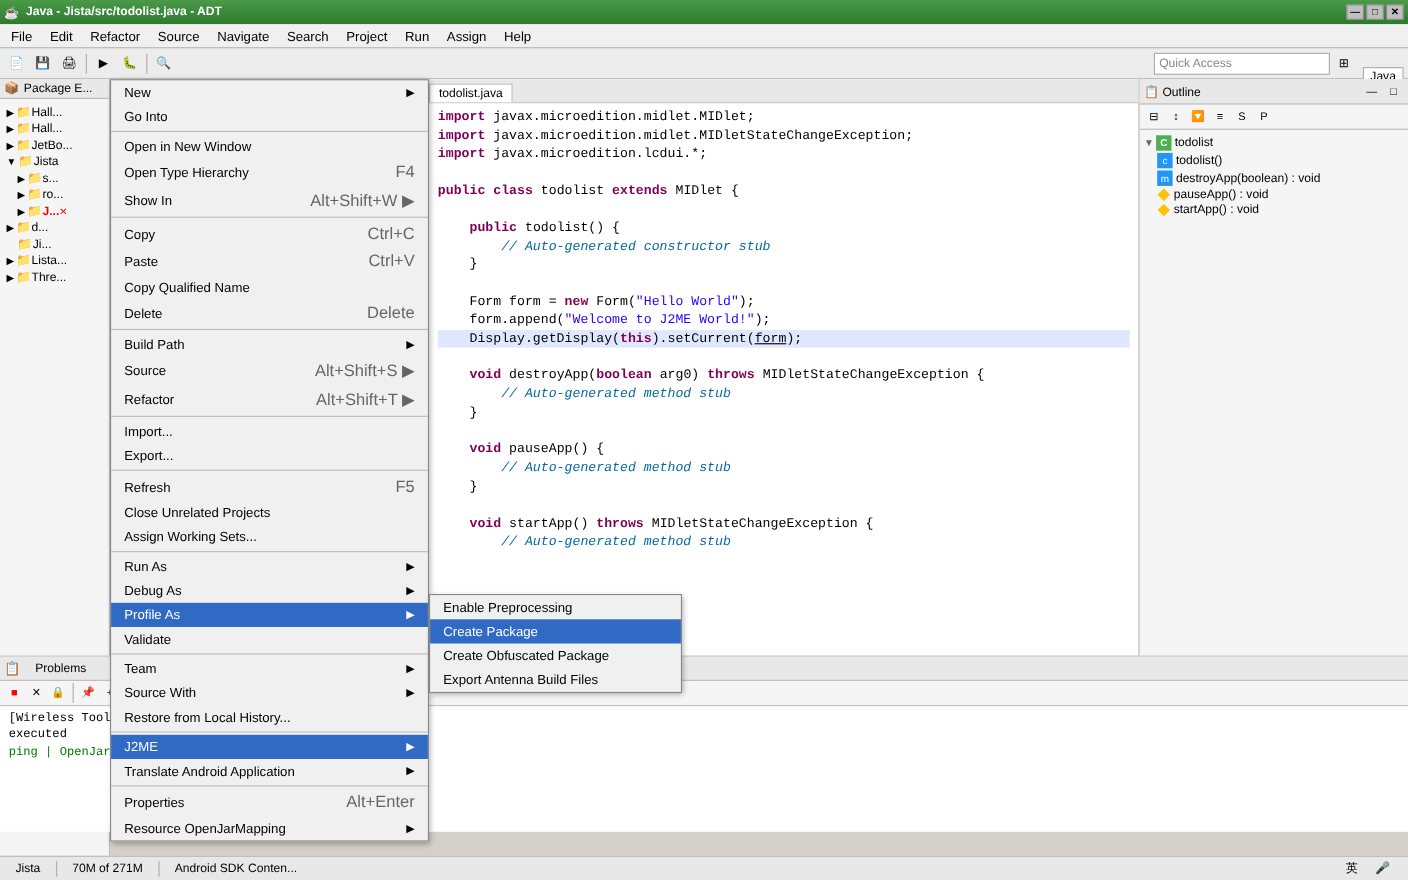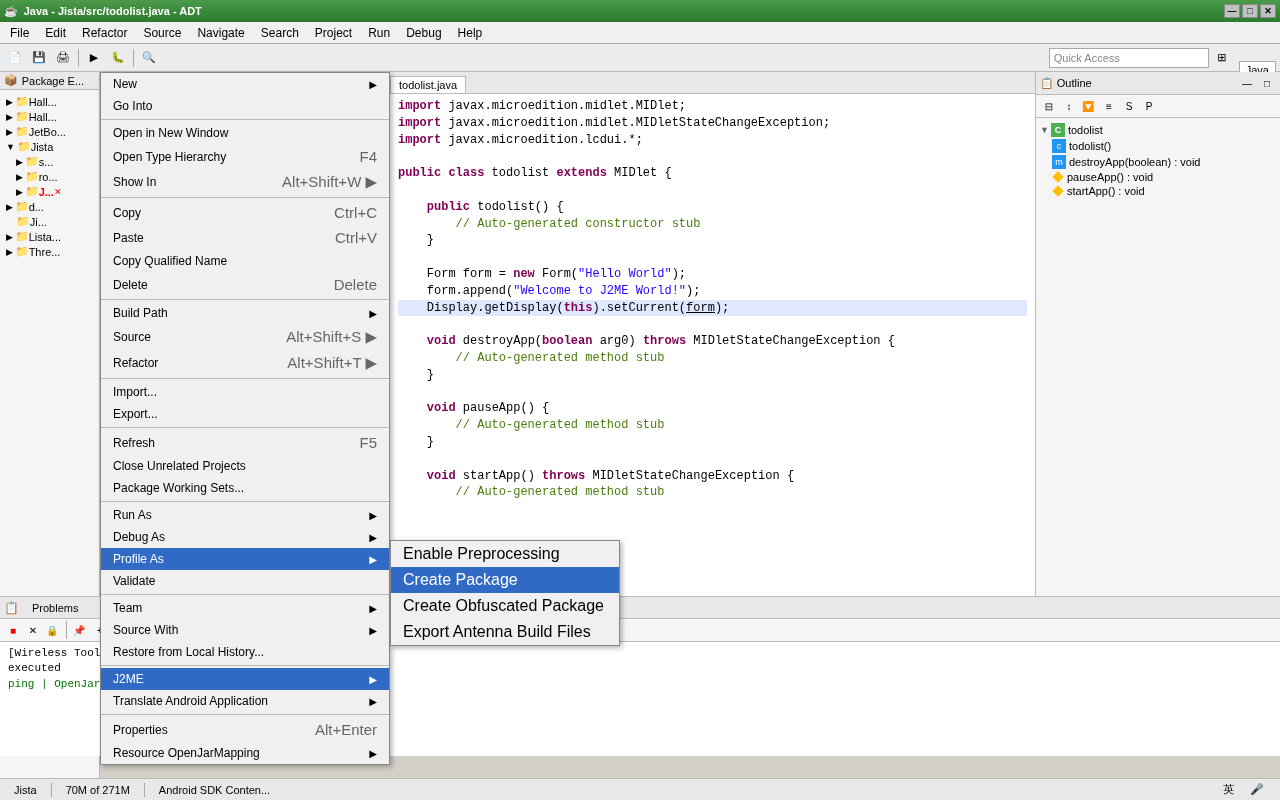--- a/index.html
+++ b/index.html
@@ -176,21 +176,21 @@
     
     #submenu {
       position: absolute;
       left: 390px;
       top: 468px;
       width: 230px;
       background: #f0f0f0;
       border: 1px solid #888;
       box-shadow: 2px 2px 5px rgba(0,0,0,0.3);
       z-index: 101;
-      font-size: 16px;
+      font-size: 12px;
     }
     .sub-item {
       padding: 4px 12px;
       cursor: pointer;
       display: flex;
       align-items: center;
       color: #000;
       white-space: nowrap;
     }
     .sub-item.highlighted {
@@ -231,21 +231,21 @@
       background: #fff;
       padding: 4px 8px;
       font-family: 'Courier New', monospace;
       font-size: 12px;
       overflow: auto;
       color: #000;
       line-height: 1.4;
     }
     .code-line { display: flex; }
     .code-kw { color: #7f0055; font-weight: bold; }
-    .code-comment { color: #4d7c0f; }
+    .code-comment { color: #0369a1; font-style: italic; }
     .code-string { color: #2a00ff; }
     .code-highlight { background: #e0e8ff; }
 
     
     #right-panel {
       width: 245px;
       background: #f5f5f5;
       border-left: 1px solid #bbb;
       display: flex;
       flex-direction: column;
@@ -382,21 +382,21 @@
 
 <div id="menu-bar">
     <span class="menu-item">File</span>
     <span class="menu-item">Edit</span>
     <span class="menu-item">Refactor</span>
     <span class="menu-item">Source</span>
     <span class="menu-item">Navigate</span>
     <span class="menu-item">Search</span>
     <span class="menu-item">Project</span>
     <span class="menu-item">Run</span>
-    <span class="menu-item">Debug</span>
+    <span class="menu-item">Assign</span>
     <span class="menu-item">Help</span>
   </div>
 
 <div id="toolbar">
   <button class="toolbar-btn">📄</button>
   <button class="toolbar-btn">💾</button>
   <button class="toolbar-btn">🖨</button>
   <div class="toolbar-sep"></div>
   <button class="toolbar-btn">▶</button>
   <button class="toolbar-btn">🐛</button>
@@ -534,21 +534,21 @@
     </div>
     <div class="ctx-separator"></div>
     <div class="ctx-item">
       <span>Refresh</span>
       <span class="shortcut">F5</span>
     </div>
     <div class="ctx-item">
       <span>Close Unrelated Projects</span>
     </div>
     <div class="ctx-item">
-      <span>Package Working Sets...</span>
+      <span>Assign Working Sets...</span>
     </div>
     <div class="ctx-separator"></div>
     <div class="ctx-item">
       <span>Run As</span>
       <span class="arrow">▶</span>
     </div>
     <div class="ctx-item">
       <span>Debug As</span>
       <span class="arrow">▶</span>
     </div>

